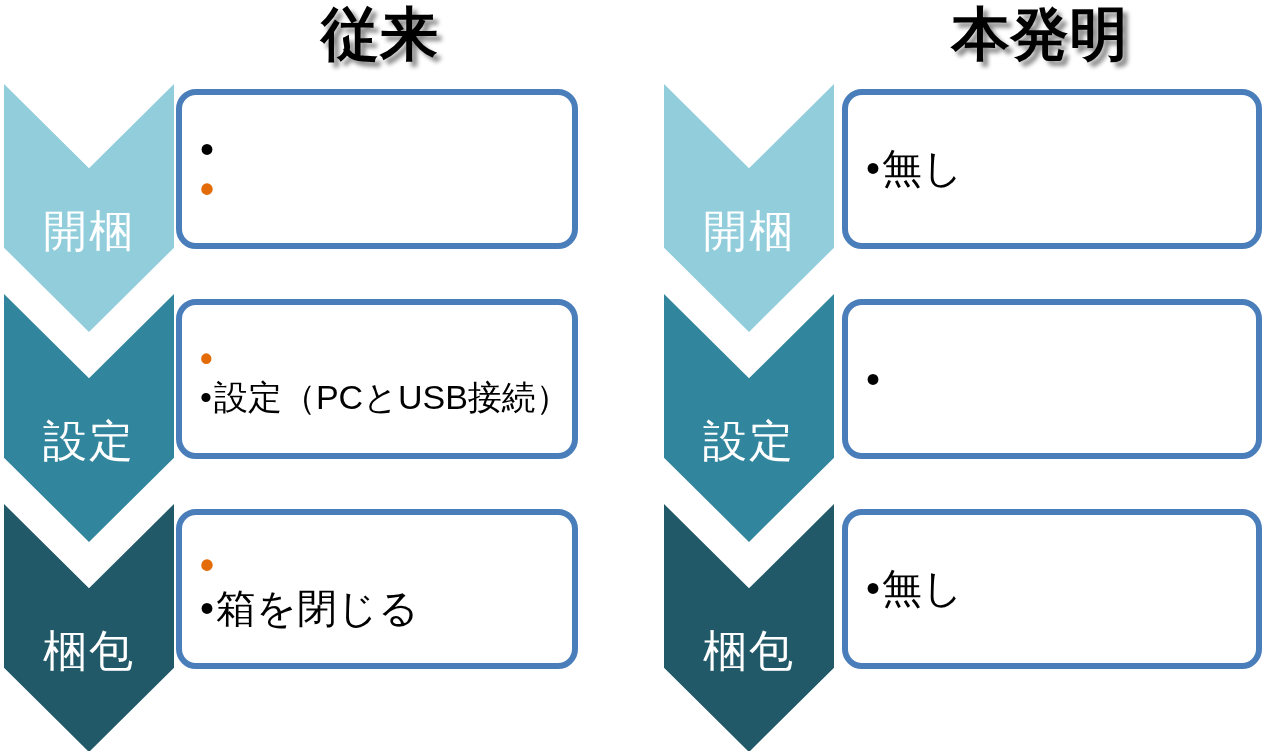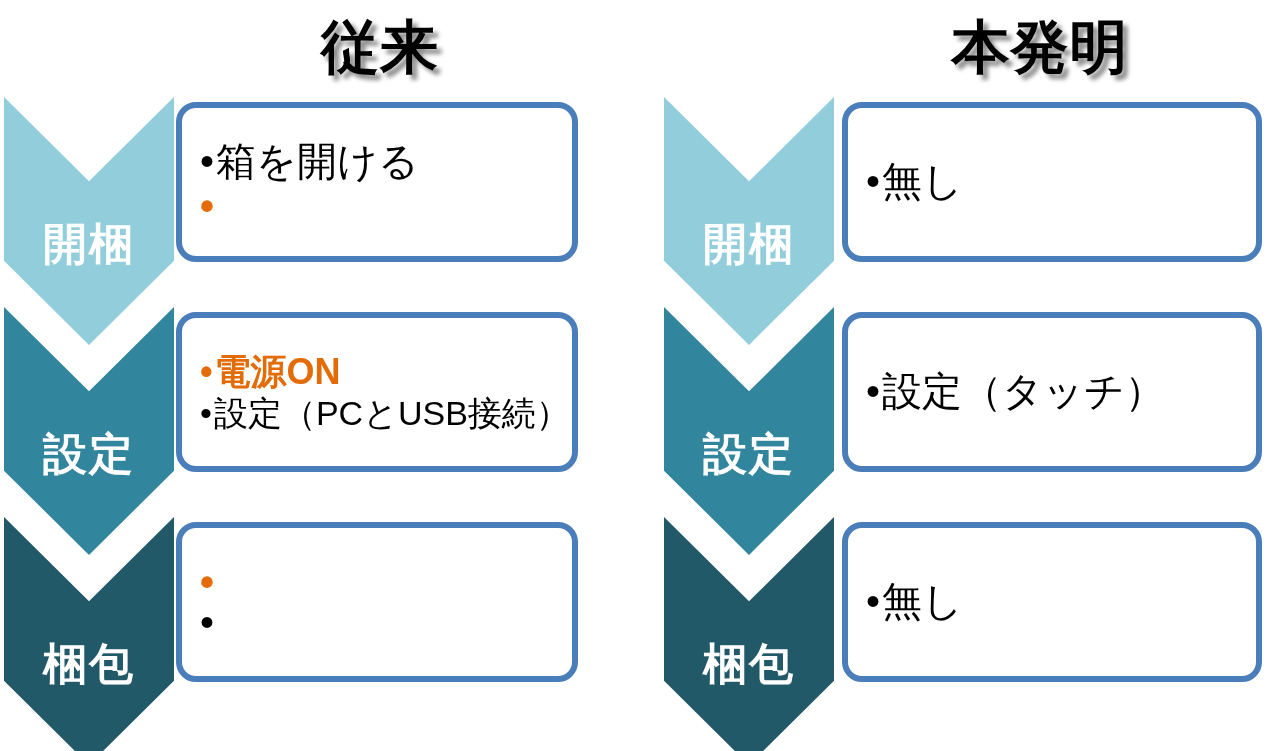--- a/index.html
+++ b/index.html
@@ -10,21 +10,21 @@
   body {
     width: 1277px;
     height: 751px;
     position: relative;
     overflow: hidden;
     font-family: "Liberation Sans", "DejaVu Sans", sans-serif;
   }
 
   .stage {
     position: absolute;
-    left: 0; top: 17px;
+    left: 0; top: 4px;
     width: 1277px;
     height: 567px;
   }
 
   
   .col-title {
     position: absolute;
     top: -4px;
     font-size: 58px;
     font-weight: bold;
@@ -71,21 +71,21 @@
     top: 0;
     width: 170px;
     height: 248px;
     display: flex;
     align-items: center;
     justify-content: center;
     padding-top: 46px;
     box-sizing: border-box;
     color: #ffffff;
     font-size: 44px;
-    font-weight: bold;
+    font-weight: normal;
     letter-spacing: 2px;
     white-space: nowrap;
     pointer-events: none;
   }
 
   
   .cbox {
     position: absolute;
     left: 176px;
     top: 5px;
@@ -134,56 +134,55 @@
   <div class="col-title right">本発明</div>
 
   <div class="row c-left r0">
     <div class="chev-wrap">
       <div class="chev" style="background: rgb(146, 205, 220);"></div>
       <div class="chev-label">開梱</div>
     </div>
     <div class="cbox">
       <div class="bullet-line">
         <span class="dot">•</span>
-        <span>箱を開ける</span>
       </div>
       <div class="bullet-line orange">
         <span class="dot">•</span>
       </div>
     </div>
   </div>
 
   <div class="row c-left r1">
     <div class="chev-wrap">
       <div class="chev" style="background: rgb(49, 133, 156);"></div>
       <div class="chev-label">設定</div>
     </div>
     <div class="cbox">
       <div class="bullet-line orange smaller">
         <span class="dot">•</span>
-        <span>電源ON</span>
       </div>
       <div class="bullet-line small">
         <span class="dot">•</span>
         <span>設定（PCとUSB接続）</span>
       </div>
     </div>
   </div>
 
   <div class="row c-left r2">
     <div class="chev-wrap">
       <div class="chev" style="background: rgb(33, 89, 104);"></div>
       <div class="chev-label">梱包</div>
     </div>
     <div class="cbox">
       <div class="bullet-line orange">
         <span class="dot">•</span>
       </div>
       <div class="bullet-line">
         <span class="dot">•</span>
+        <span>箱を閉じる</span>
       </div>
     </div>
   </div>
 
   <div class="row c-right r0">
     <div class="chev-wrap">
       <div class="chev" style="background: rgb(146, 205, 220);"></div>
       <div class="chev-label">開梱</div>
     </div>
     <div class="cbox">
@@ -195,21 +194,20 @@
   </div>
 
   <div class="row c-right r1">
     <div class="chev-wrap">
       <div class="chev" style="background: rgb(49, 133, 156);"></div>
       <div class="chev-label">設定</div>
     </div>
     <div class="cbox">
       <div class="bullet-line">
         <span class="dot">•</span>
-        <span>設定（タッチ）</span>
       </div>
     </div>
   </div>
 
   <div class="row c-right r2">
     <div class="chev-wrap">
       <div class="chev" style="background: rgb(33, 89, 104);"></div>
       <div class="chev-label">梱包</div>
     </div>
     <div class="cbox">

